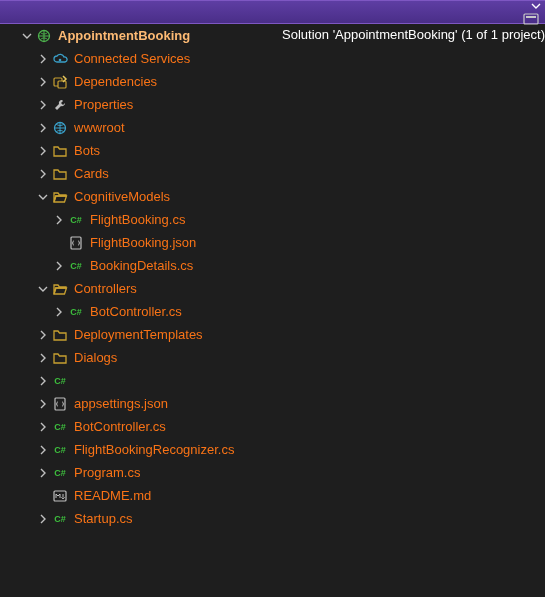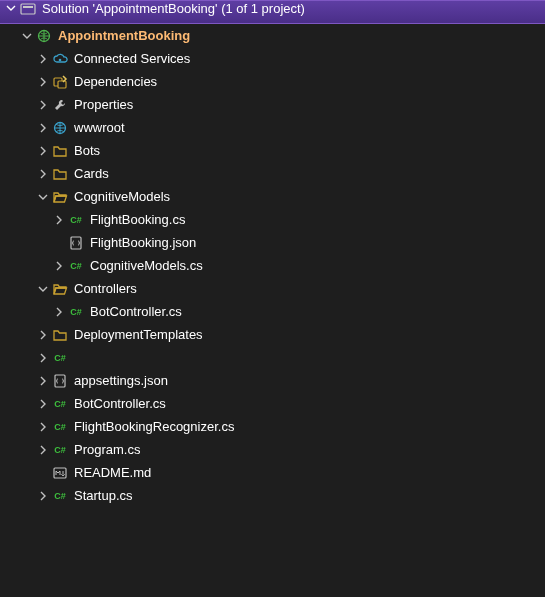--- a/index.html
+++ b/index.html
@@ -9,44 +9,45 @@
     font-family: "Segoe UI", Tahoma, sans-serif;
     font-size: 13px;
     color: #d0d0d0;
     width: 545px;
     height: 597px;
     overflow: hidden;
   }
   .explorer { width: 100%; height: 100%; }
   .title-row {
     display: flex;
-    align-items: flex-start;
+    align-items: flex-end;
     background: linear-gradient(#5e3ea3, #4a2e88);
     border: 1px solid #7e57c2;
     border-left: none;
     border-right: none;
     height: 22px;
     padding-left: 4px;
     color: #ffffff;
+    flex-direction: column;
   }
   .row {
     display: flex;
     align-items: center;
     height: 23px;
     padding-left: 4px;
     white-space: nowrap;
   }
   .spacer { display:inline-block; width:16px; height:16px; }
   .arrow {
     width: 14px; height:14px; display:inline-flex; align-items:center; justify-content:center;
     color:#c0c0c0; font-size:10px;
     margin-right:2px;
   }
   .ico { width:16px; height:16px; display:inline-flex; align-items:center; justify-content:center; margin-right:6px; }
-  .label { color:#ffffff; }
+  .label { color:#f97316; }
   .label.bold { font-weight:700; color:#fdba74; }
   .cs-badge {
     font: 600 9px "Segoe UI", sans-serif;
     color:#3dbf3d;
   }
   svg { display:block; }
 </style>
 </head>
 <body>
 
@@ -270,21 +271,21 @@
       <span class="spacer"></span>
       <span class="spacer"></span>
     <span class="arrow">
         <svg width="10" height="10">
           <path d="M3 1l4 4-4 4" stroke="#c0c0c0" stroke-width="1.4" fill="none"></path>
         </svg>
       </span>
     <span class="ico">
         <span class="cs-badge">C#</span>
       </span>
-    <span class="label">CognitiveModels.cs</span>
+    <span class="label">BookingDetails.cs</span>
   </div>
 
   <div class="row">
     <span class="spacer"></span>
       <span class="spacer"></span>
     <span class="arrow">
         <svg width="10" height="10">
           <path d="M1 3l4 4 4-4" stroke="#c0c0c0" stroke-width="1.4" fill="none"></path>
         </svg>
       </span>
@@ -320,20 +321,35 @@
         </svg>
       </span>
     <span class="ico">
         <svg width="16" height="16">
           <use href="#i-folder"></use>
         </svg>
       </span>
     <span class="label">DeploymentTemplates</span>
   </div>
 
+  <div class="row">
+    <span class="spacer"></span>
+      <span class="spacer"></span>
+    <span class="arrow">
+        <svg width="10" height="10">
+          <path d="M3 1l4 4-4 4" stroke="#c0c0c0" stroke-width="1.4" fill="none"></path>
+        </svg>
+      </span>
+    <span class="ico">
+        <svg width="16" height="16">
+          <use href="#i-folder"></use>
+        </svg>
+      </span>
+    <span class="label">Dialogs</span>
+  </div>
 
   <div class="row">
     <span class="spacer"></span>
       <span class="spacer"></span>
     <span class="arrow">
         <svg width="10" height="10">
           <path d="M3 1l4 4-4 4" stroke="#c0c0c0" stroke-width="1.4" fill="none"></path>
         </svg>
       </span>
     <span class="ico">

